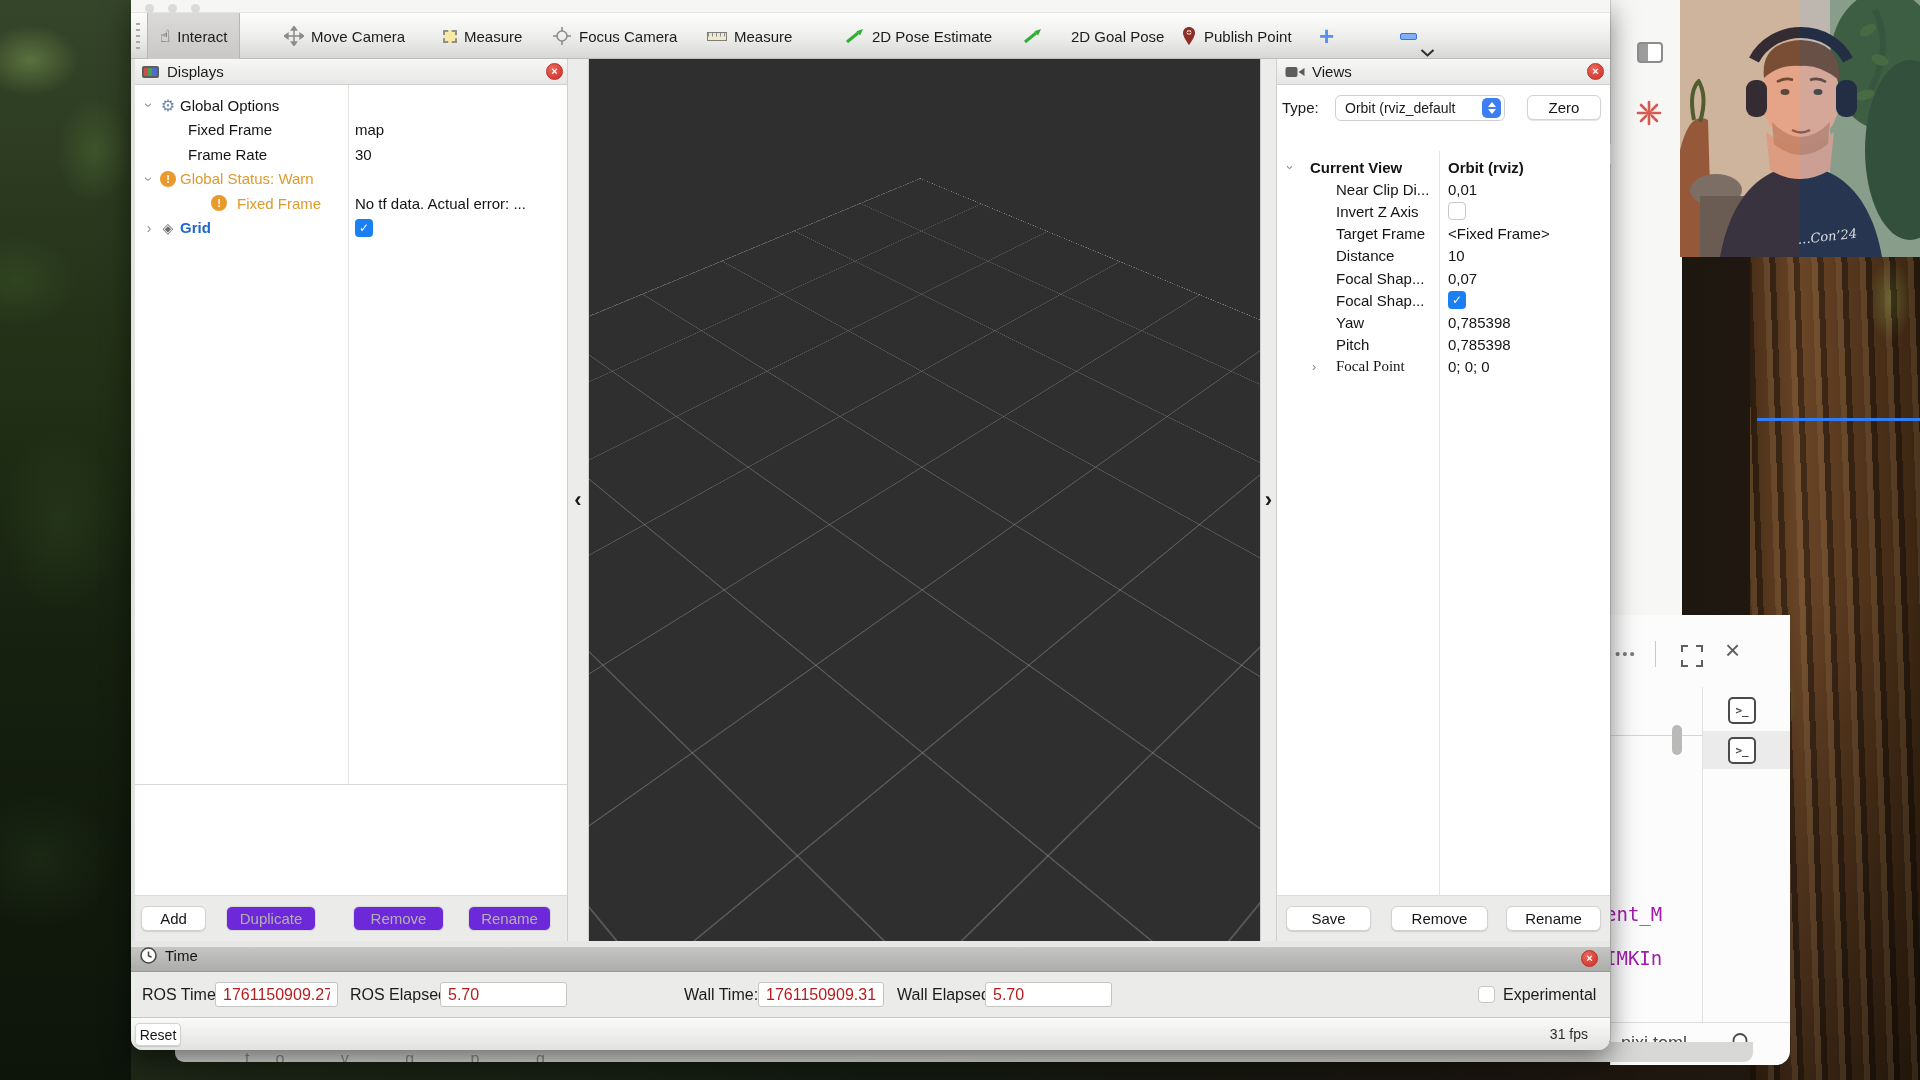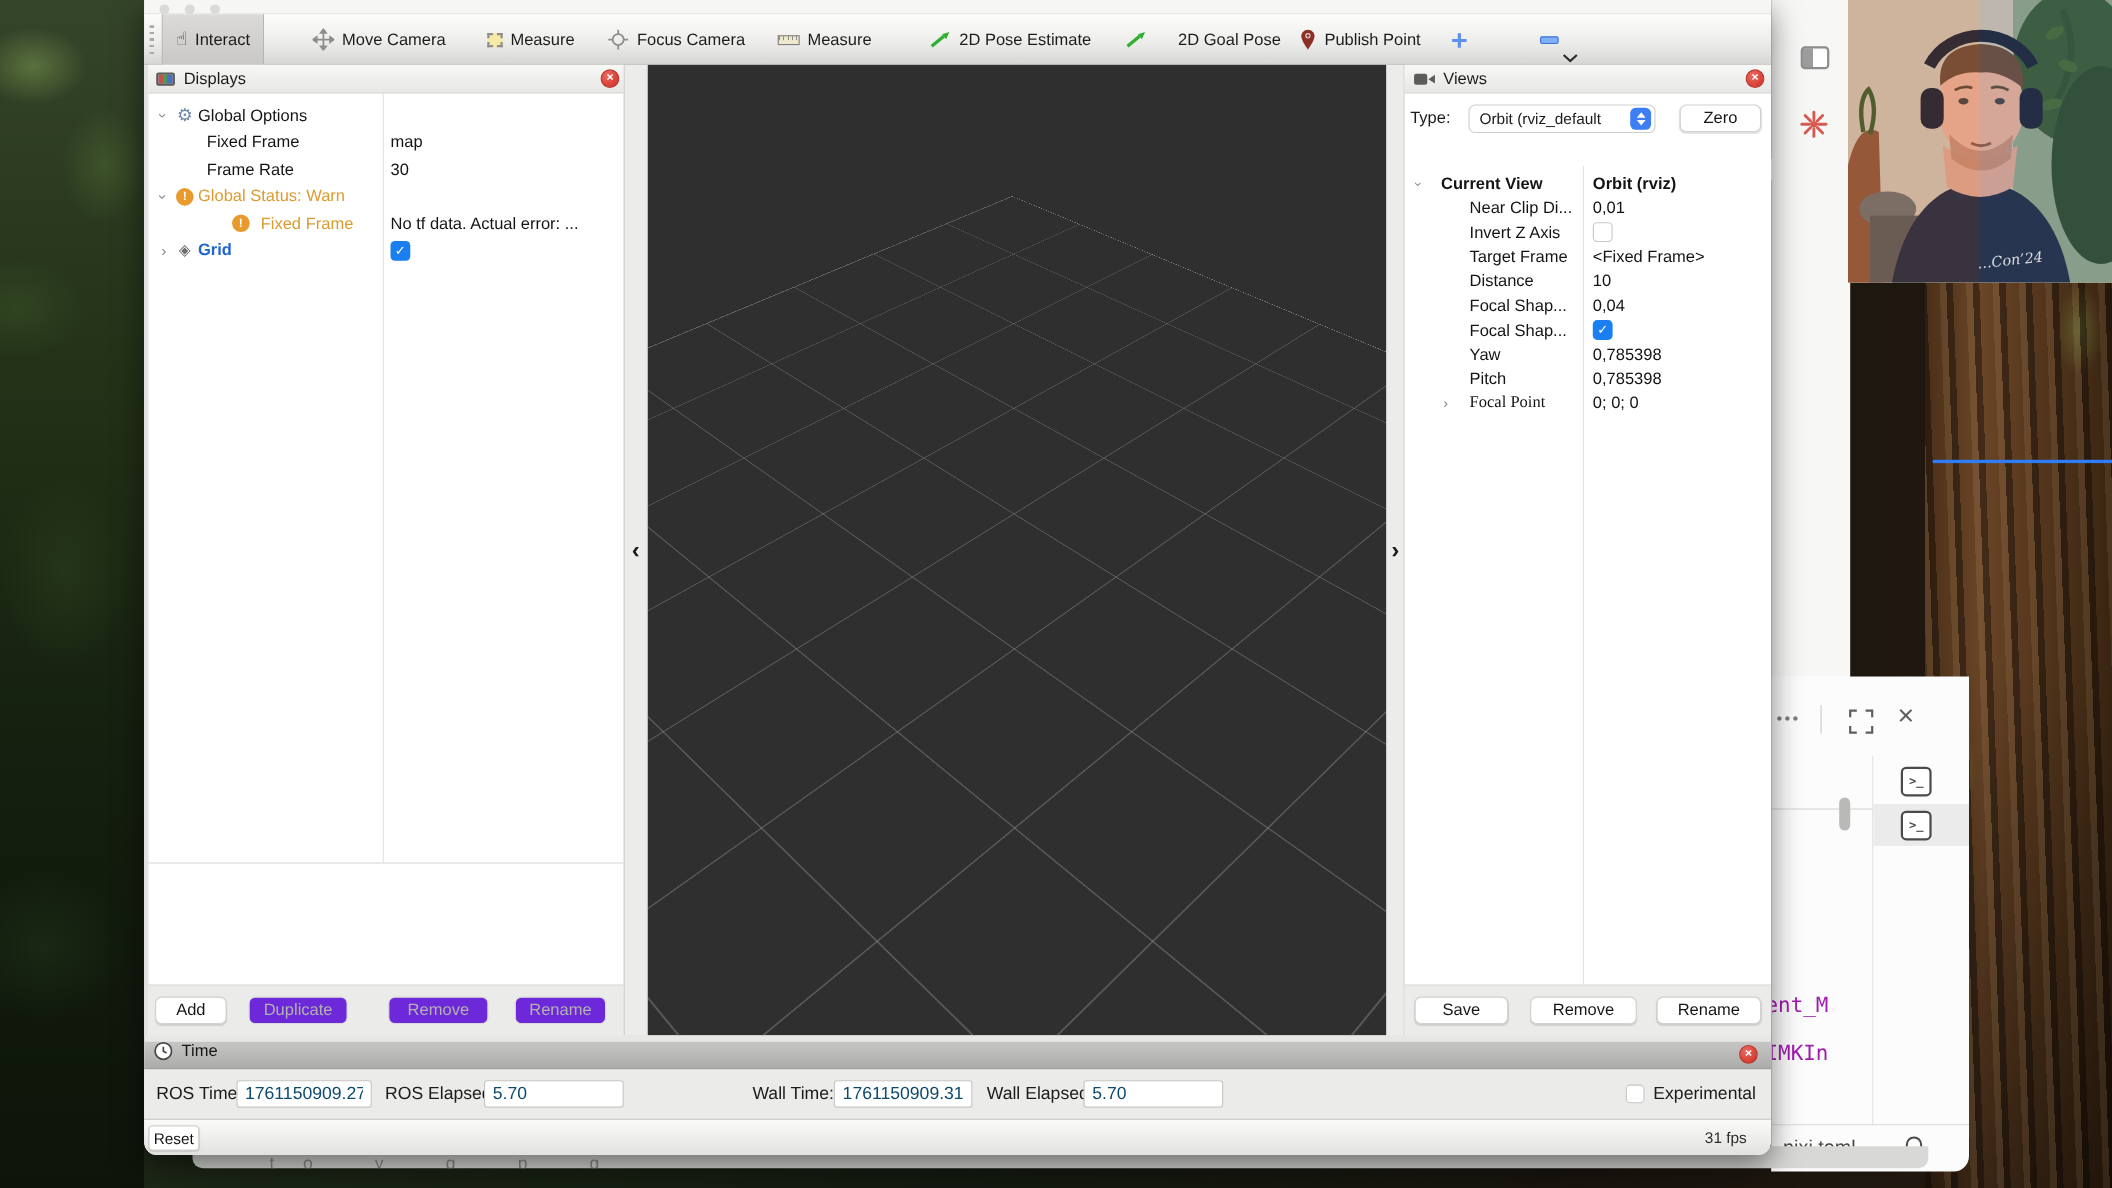--- a/index.html
+++ b/index.html
@@ -160,21 +160,21 @@
   #views .col-div { left:162px; top:92px; height:744px; }
 
   
   #time-panel { position:absolute; left:0; top:947px; width:1479px; height:70px; background:#ebebe9; }
   .time-header { position:absolute; left:0; top:0; width:100%; height:25px;
     background:linear-gradient(180deg,#c6c6c4,#acacaa); border-bottom:1px solid #9a9a98;
     display:flex; align-items:flex-start; font-size:15px; color:#161616; }
   .time-body { position:absolute; left:0; top:25px; width:100%; height:45px; }
   .tf-label { position:absolute; top:0; height:45px; display:flex; align-items:center; font-size:16px; color:#1b1b1b; }
   .tf-input { position:absolute; top:10px; height:25px; background:#fff; border:1px solid #c5c5c3; border-radius:3px;
-    font-size:16px; color:#0c4a6e; padding:0 7px; font-family:"Liberation Sans","DejaVu Sans",sans-serif; }
+    font-size:16px; color:#b91c1c; padding:0 7px; font-family:"Liberation Sans","DejaVu Sans",sans-serif; }
   .exp-cb { position:absolute; left:1347px; top:14px; width:17px; height:17px; background:#fff;
     border:1px solid #c6c6c4; border-radius:4px; }
   .exp-label { position:absolute; left:1372px; }
 
   .status-bar { position:absolute; left:0; top:1017px; width:100%; height:33px;
     background:linear-gradient(180deg,#fafaf9,#e2e2e0); border-top:1px solid #c9c9c7; }
   .reset-btn { position:absolute; left:4px; top:5px; width:46px; height:23px; font-size:14px; border-radius:4px; }
   .fps { position:absolute; right:22px; top:8px; font-size:14px; color:#2c2c2c; }
 
   svg { display:block; }
@@ -437,21 +437,21 @@
         <div class="vrow">
           <span class="vlbl">Target Frame</span>
           <span class="vval">&lt;Fixed Frame&gt;</span>
         </div>
         <div class="vrow">
           <span class="vlbl">Distance</span>
           <span class="vval">10</span>
         </div>
         <div class="vrow">
           <span class="vlbl">Focal Shap...</span>
-          <span class="vval">0,04</span>
+          <span class="vval">0,07</span>
         </div>
         <div class="vrow">
           <span class="vlbl">Focal Shap...</span>
           <span class="vval">
               <span class="cb">✓</span>
             </span>
         </div>
         <div class="vrow">
           <span class="vlbl">Yaw</span>
           <span class="vval">0,785398</span>

